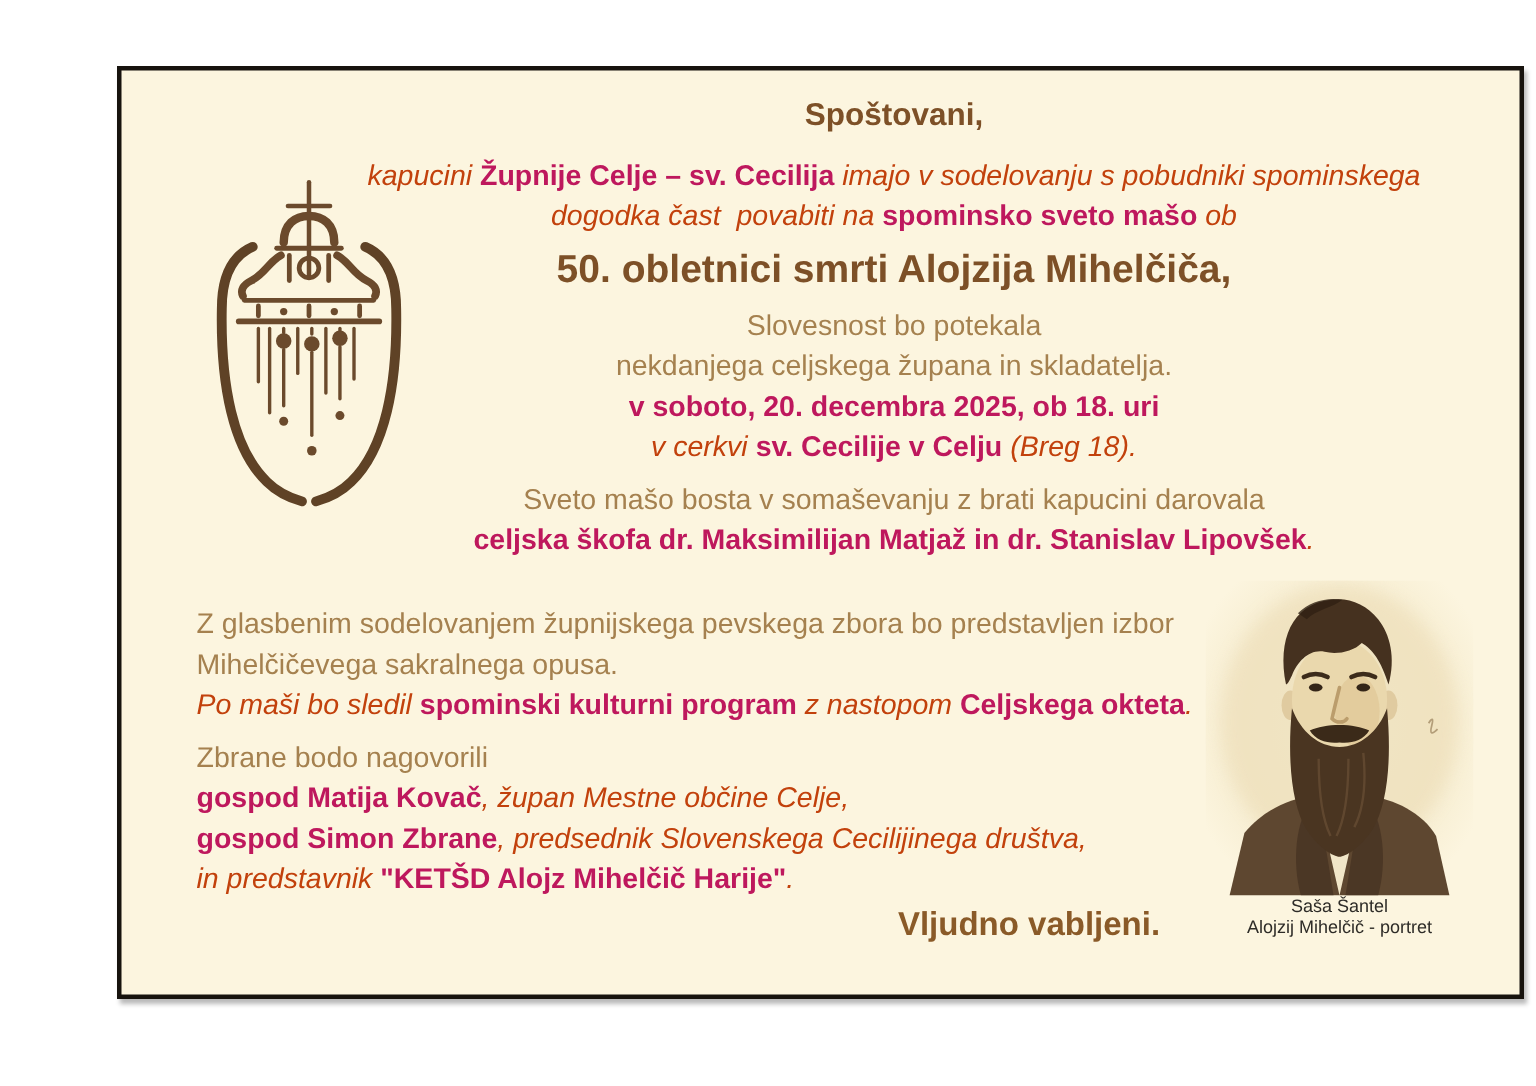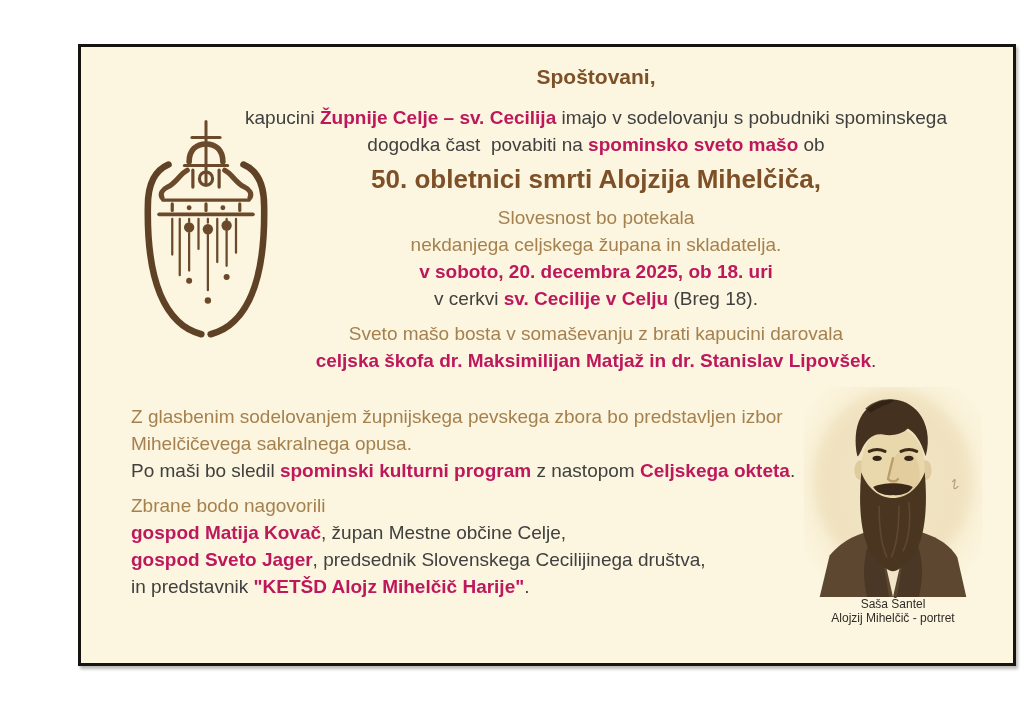--- a/index.html
+++ b/index.html
@@ -1,21 +1,21 @@
 <!DOCTYPE html>
 <html><head>
 <meta charset="utf-8">
 <style>
   html,body{margin:0;padding:0;background:#ffffff;width:1024px;height:724px;overflow:hidden;
     font-family:"Liberation Sans",sans-serif;}
   .page{position:relative;width:1024px;height:724px;background:#ffffff;}
   .card{position:absolute;left:42px;top:44px;width:932px;height:616px;
     background:#fcf5df;border:3px solid #17130e;box-shadow:2px 3px 3px rgba(0,0,0,.28);margin-left:36px;}
   .line{margin:0;white-space:pre-wrap;}
-  .reg{color:#404040;}
+  .reg{color:#c2410c;font-style:italic;}
   b,.bold{font-weight:bold;color:#be185d;}
   .top-block{position:absolute;left:100px;top:15px;width:830px;text-align:center;
     font-size:19px;line-height:27px;color:#a5814f;}
   .salutation{font-size:21px;line-height:29px;font-weight:bold;color:#7d5027;margin:0 0 13px 0;}
   .main-title{font-size:26px;line-height:33px;font-weight:bold;color:#7d5027;margin:5px 0 0 0;}
   .group-gap{margin-top:8px;}
   .left-block{position:absolute;left:50px;top:356px;width:700px;text-align:left;
     font-size:19px;line-height:27px;color:#a5814f;}
   .para-gap{margin-top:8px;}
   .closing{position:absolute;left:450px;top:554px;width:310px;text-align:center;
@@ -88,24 +88,25 @@
       <p class="line group-gap">Sveto mašo bosta v somaševanju z brati kapucini darovala</p>
       <p class="line"><b>celjska škofa dr. Maksimilijan Matjaž in dr. Stanislav Lipovšek</b><span class="reg">.</span></p>
     </div>
 
     <div class="left-block">
       <p class="line">Z glasbenim sodelovanjem župnijskega pevskega zbora bo predstavljen izbor</p>
       <p class="line">Mihelčičevega sakralnega opusa.</p>
       <p class="line"><span class="reg">Po maši bo sledil </span><b>spominski kulturni program</b><span class="reg"> z nastopom </span><b>Celjskega okteta</b><span class="reg">.</span></p>
       <p class="line para-gap">Zbrane bodo nagovorili</p>
       <p class="line"><b>gospod Matija Kovač</b><span class="reg">, župan Mestne občine Celje,</span></p>
-      <p class="line"><b>gospod Sveto Jager</b><span class="reg">, predsednik Slovenskega Cecilijinega društva,</span></p>
+      <p class="line"><b>gospod Simon Zbrane</b><span class="reg">, predsednik Slovenskega Cecilijinega društva,</span></p>
       <p class="line"><span class="reg">in predstavnik </span><b>"KETŠD Alojz Mihelčič Harije"</b><span class="reg">.</span></p>
     </div>
 
+    <div class="closing">Vljudno vabljeni.</div>
 
     <div class="portrait-block">
       <svg class="portrait-svg" viewBox="0 0 180 212">
         <defs>
           <radialGradient id="pvig" cx="50%" cy="46%" r="60%">
             <stop offset="0%" stop-color="#f8efd4"></stop>
             <stop offset="60%" stop-color="#f5ebcd"></stop>
             <stop offset="100%" stop-color="#f5ebcd" stop-opacity="0"></stop>
           </radialGradient>
           <filter id="pblur" x="-30%" y="-30%" width="160%" height="160%">

